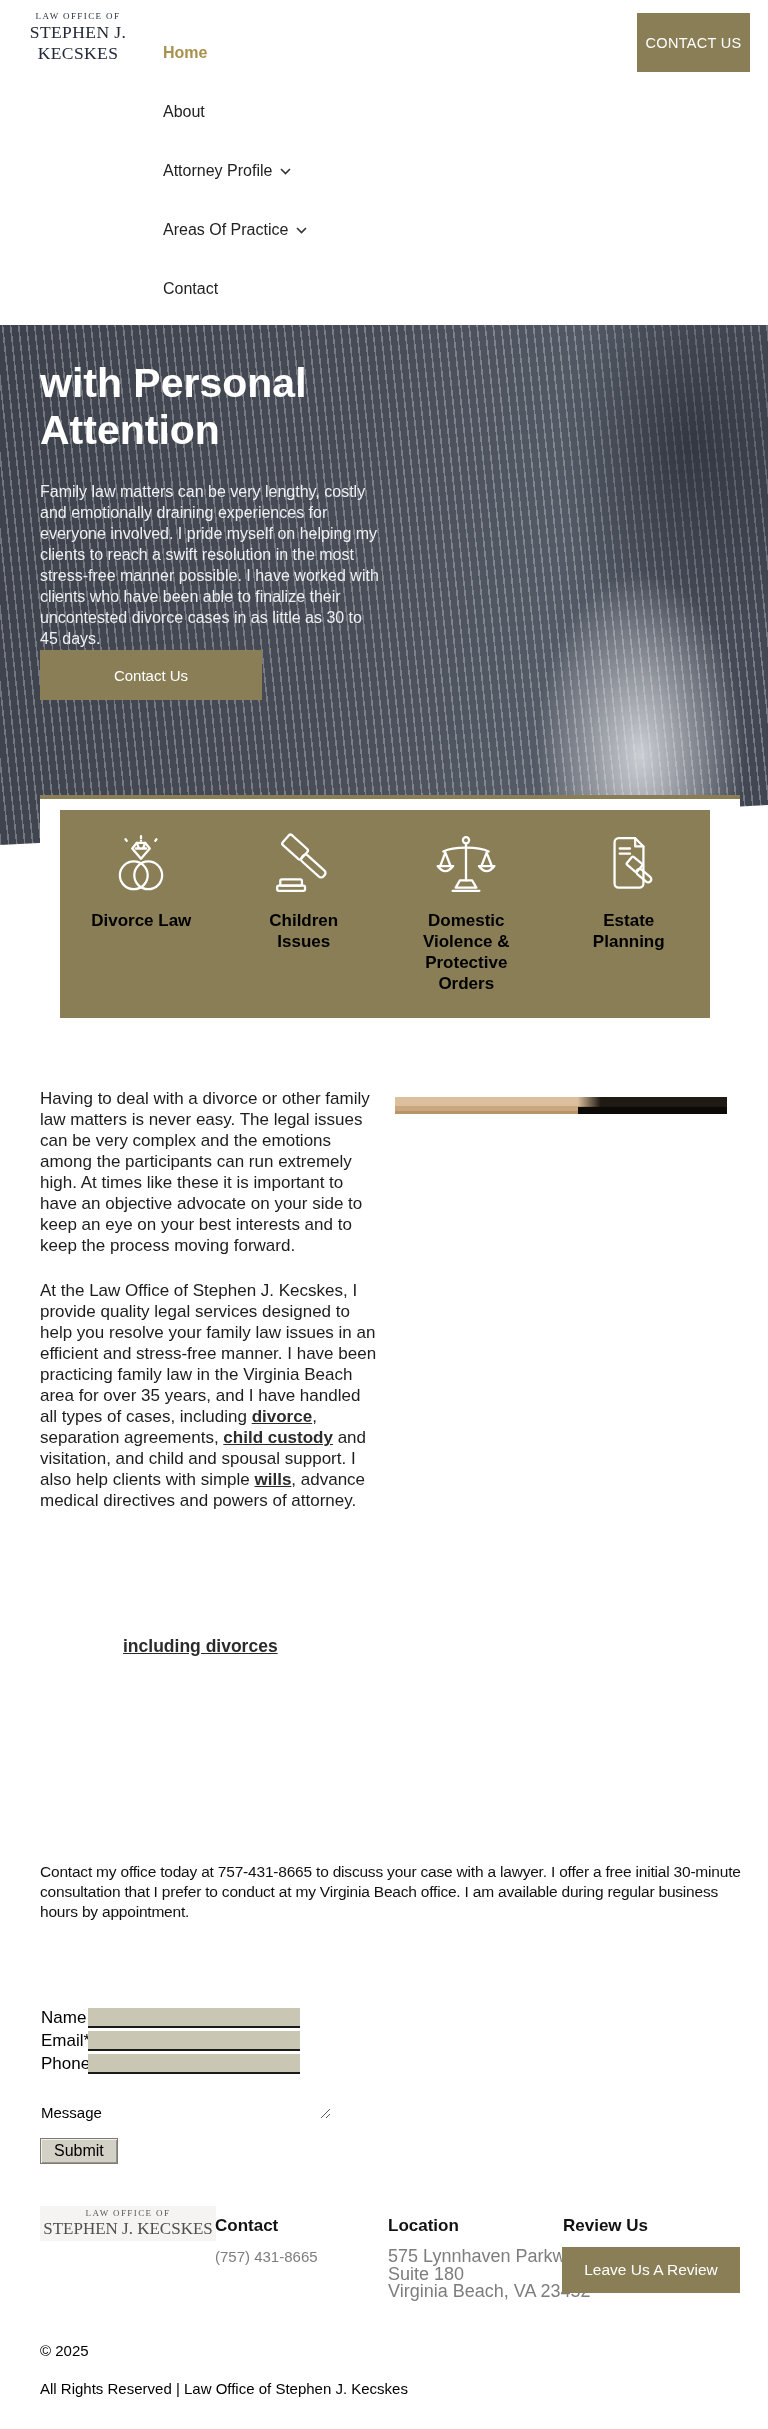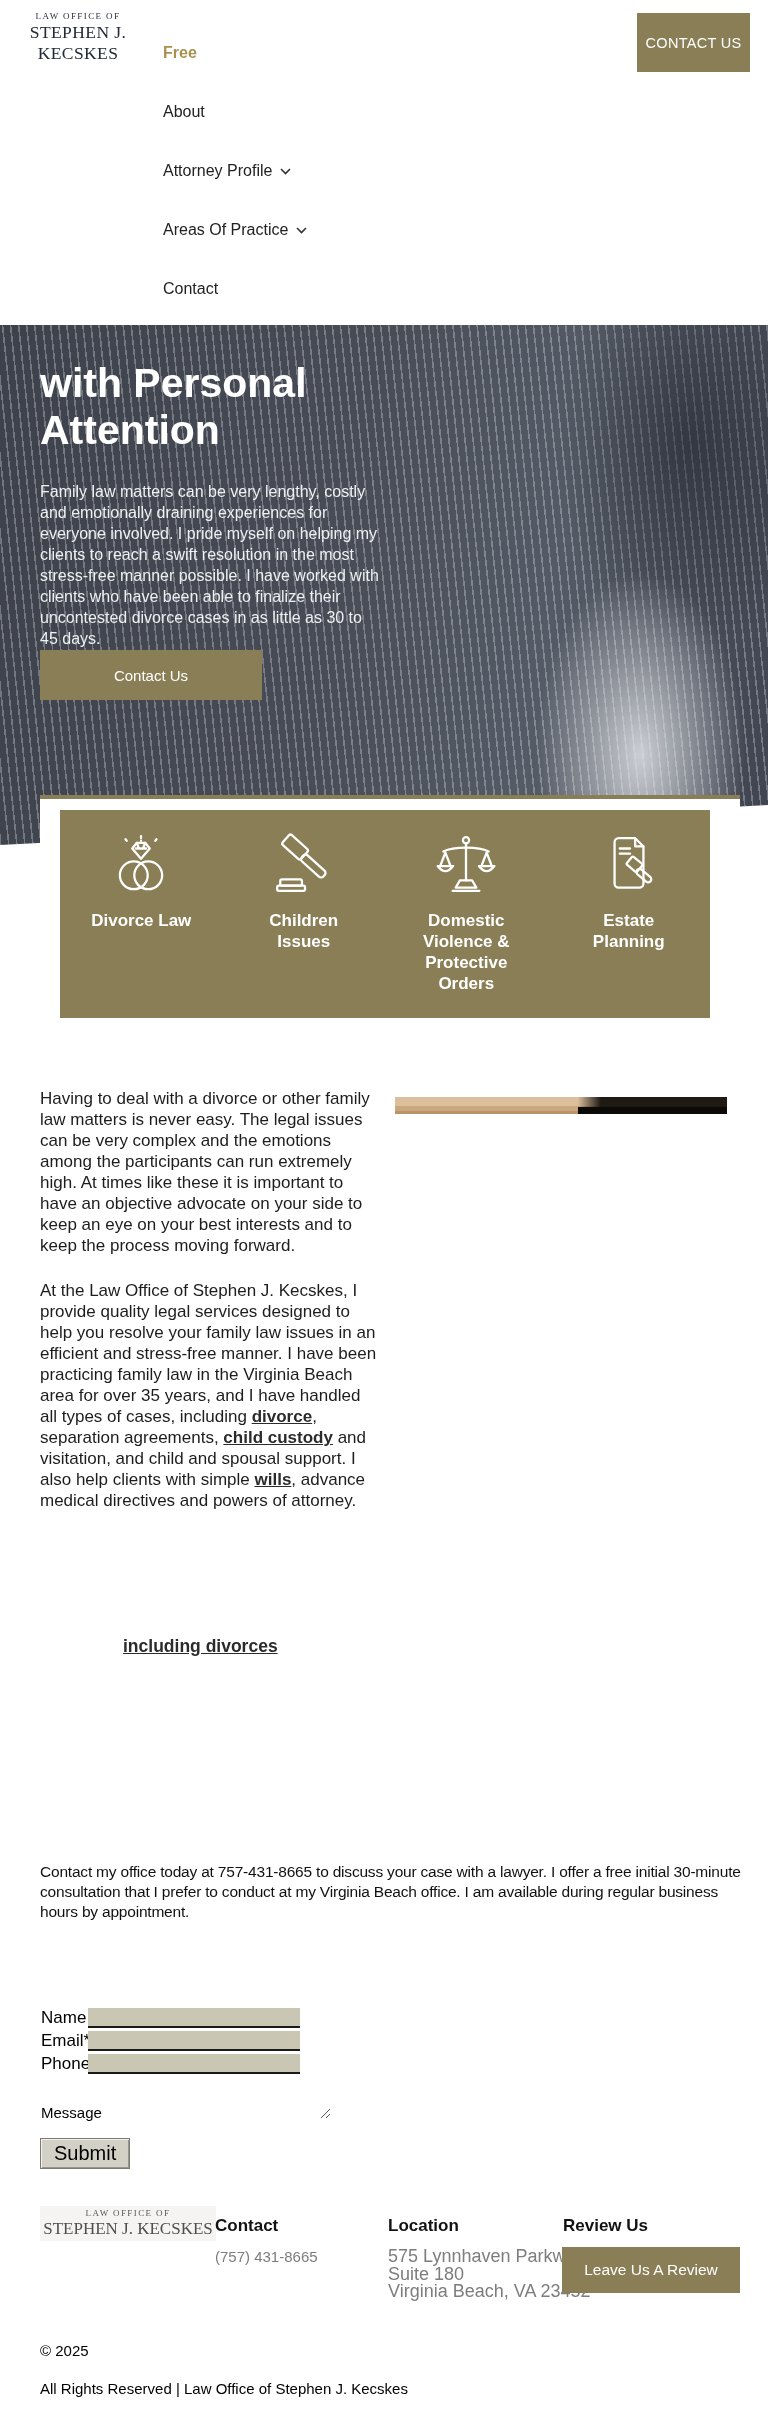--- a/index.html
+++ b/index.html
@@ -34,21 +34,21 @@
   .hero-cta{position:absolute;left:40px;top:325px;width:222px;height:50px;font-size:15px;
             display:flex;align-items:center;justify-content:center;}
 
   
   .card{position:absolute;left:40px;top:795px;width:700px;height:240px;background:#fff;
         border-top:4px solid #8a7e56;}
   .svc-panel{position:absolute;left:20px;top:11px;width:650px;height:208px;background:#8a7e56;
              display:flex;justify-content:space-between;padding:0;box-sizing:border-box;}
   .svc{width:25%;display:flex;flex-direction:column;align-items:center;padding-top:22px;cursor:pointer;}
   .svc svg{width:66px;height:66px;}
-  .svc-label{margin-top:12px;color:#ffffff;font-weight:bold;font-size:17px;line-height:21px;
+  .svc-label{margin-top:12px;color:#000000;font-weight:bold;font-size:17px;line-height:21px;
              text-align:center;width:120px;}
 
   
   .intro-left{position:absolute;left:40px;top:1088px;width:342px;font-size:17px;line-height:21px;color:#1d1d1d;}
   .intro-left p{margin:0;}
   .intro-left p + p{margin-top:24px;}
   .intro-left a{color:#2b2b2b;font-weight:bold;text-decoration:underline;cursor:pointer;}
   .strip-img{position:absolute;left:395px;top:1097px;width:332px;height:17px;
              background:
                linear-gradient(90deg, rgba(0,0,0,0) 0 55%, rgba(10,8,5,.9) 62% 100%),
@@ -65,21 +65,21 @@
 
   
   .frm-row{position:absolute;left:41px;display:flex;align-items:flex-end;}
   .frm-label{font-size:17px;color:#000;width:47px;display:inline-block;}
   .frm-input{width:212px;height:20px;background:#c9c6b3;border:none;border-bottom:2px solid #1a1a1a;
              font-size:14px;padding:0 4px;box-sizing:border-box;outline:none;}
   .msg-label{position:absolute;left:41px;top:2104px;font-size:15px;color:#000;}
   .msg-area{position:absolute;left:110px;top:2100px;width:206px;height:28px;background:transparent;
             border:none;resize:none;outline:none;}
   .resize-handle{position:absolute;left:318px;top:2106px;width:13px;height:13px;cursor:nwse-resize;}
-  .submit-btn{position:absolute;left:40px;top:2138px;font-size:20px;padding:3px 13px;
+  .submit-btn{position:absolute;left:40px;top:2138px;font-size:16px;padding:3px 13px;
               background:#d3d0c5;color:#000;border:1px solid #7c7a72;cursor:pointer;
               box-shadow:inset 1px 1px 0 #f1f0ea, inset -1px -1px 0 #98958a;
               font-family:"Liberation Sans",sans-serif;}
 
   
   .f-logo{position:absolute;left:40px;top:2206px;width:176px;text-align:center;background:#f5f4f2;padding:2px 0;}
   .f-logo .l1{font-family:"Liberation Serif","DejaVu Serif",serif;font-size:9px;letter-spacing:1.4px;color:#5a5a5a;}
   .f-logo .l2{font-family:"Liberation Serif","DejaVu Serif",serif;font-size:17px;color:#4f4f4f;margin-top:1px;}
   .f-head{position:absolute;top:2216px;font-size:17px;font-weight:bold;color:#111;}
   .f-contact-h{left:215px;} .f-location-h{left:388px;} .f-review-h{left:563px;}
@@ -95,21 +95,21 @@
 
 <div class="page">
 
   <div class="logo">
     <div class="l1">LAW OFFICE OF</div>
     <div class="l2">STEPHEN J. KECSKES</div>
   </div>
 
   <nav class="nav">
     <div class="nav-item active">
-      <span>Free</span>
+      <span>Home</span>
     </div>
     <div class="nav-item">
       <span>About</span>
     </div>
     <div class="nav-item">
       <span>Attorney Profile</span>
       <svg class="chev" viewBox="0 0 11 7">
           <polyline points="1,1 5.5,5.5 10,1" fill="none" stroke="#333" stroke-width="1.6"></polyline>
         </svg>
     </div>

